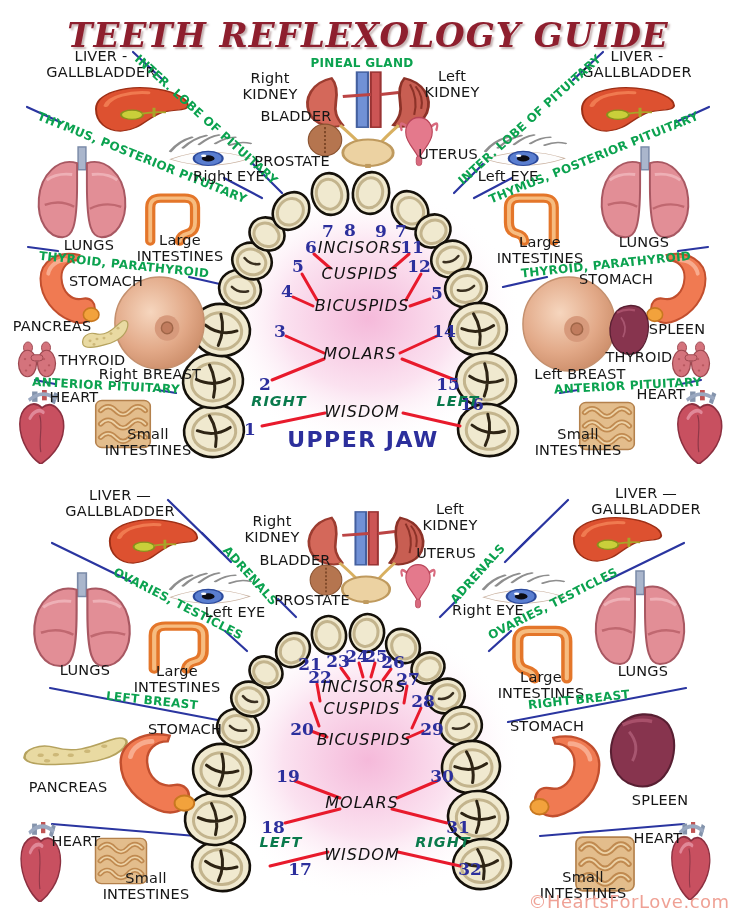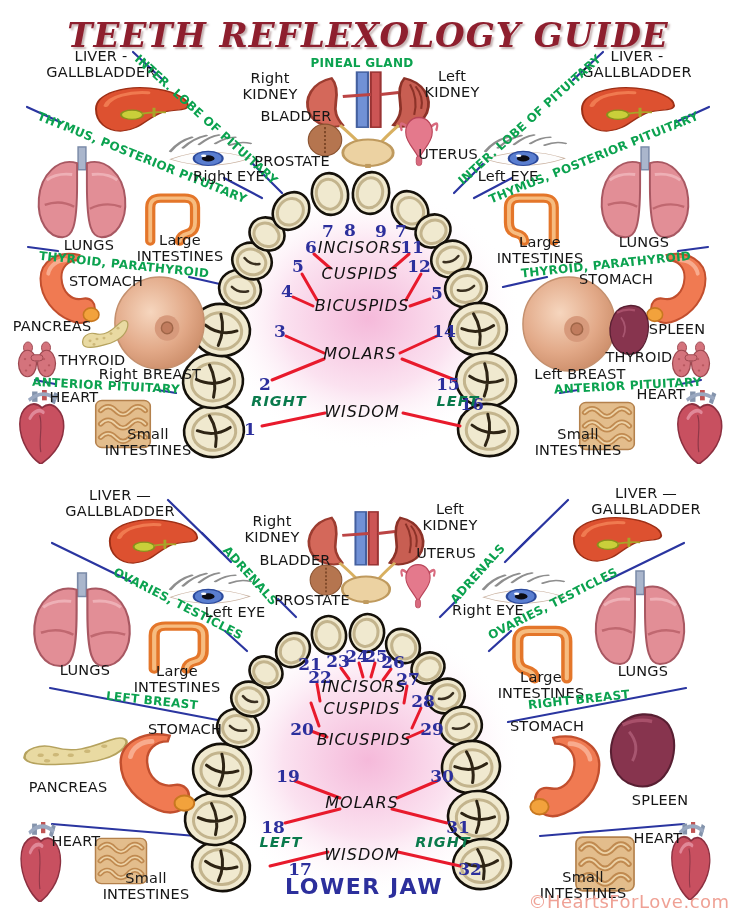--- a/index.html
+++ b/index.html
@@ -489,20 +489,21 @@
       <div class="label num" style="left: 448px; top: 384px;">15</div>
       <div class="label num" style="left: 250px; top: 429px;">1</div>
       <div class="label num" style="left: 472px; top: 404px;">16</div>
       <div class="label group" style="left: 360px; top: 248px;">INCISORS</div>
       <div class="label group" style="left: 360px; top: 274px;">CUSPIDS</div>
       <div class="label group" style="left: 362px; top: 306px;">BICUSPIDS</div>
       <div class="label group" style="left: 360px; top: 354px;">MOLARS</div>
       <div class="label group" style="left: 362px; top: 412px;">WISDOM</div>
       <div class="label side" style="left: 279px; top: 402px;">RIGHT</div>
       <div class="label side" style="left: 458px; top: 402px;">LEFT</div>
+      <div class="label jaw" style="left: 363px; top: 440px;">UPPER JAW</div>
       <div class="label organ" style="left: 120px; top: 503px;">LIVER —
 GALLBLADDER</div>
       <div class="label green" style="left: 178px; top: 604px; transform: translate(-50%, -50%) rotate(27deg);">OVARIES, TESTICLES</div>
       <div class="label organ" style="left: 235px; top: 613px;">Left EYE</div>
       <div class="label green" style="left: 250px; top: 576px; transform: translate(-50%, -50%) rotate(48deg);">ADRENALS</div>
       <div class="label organ" style="left: 85px; top: 671px;">LUNGS</div>
       <div class="label organ" style="left: 177px; top: 679px;">Large
 INTESTINES</div>
       <div class="label green" style="left: 152px; top: 701px; transform: translate(-50%, -50%) rotate(6deg);">LEFT   BREAST</div>
       <div class="label organ" style="left: 185px; top: 730px;">STOMACH</div>
@@ -547,16 +548,15 @@
       <div class="label num" style="left: 458px; top: 827px;">31</div>
       <div class="label num" style="left: 260px; top: 869px; margin-left: 40px;">17</div>
       <div class="label num" style="left: 470px; top: 869px;">32</div>
       <div class="label group" style="left: 364px; top: 687px;">INCISORS</div>
       <div class="label group" style="left: 362px; top: 709px;">CUSPIDS</div>
       <div class="label group" style="left: 364px; top: 740px;">BICUSPIDS</div>
       <div class="label group" style="left: 362px; top: 803px;">MOLARS</div>
       <div class="label group" style="left: 362px; top: 855px;">WISDOM</div>
       <div class="label side" style="left: 281px; top: 843px;">LEFT</div>
       <div class="label side" style="left: 443px; top: 843px;">RIGHT</div>
-      <div class="label jaw" style="left: 364px; top: 887px;">LOWER JAW</div>
       <div class="label watermark" style="left: 629px; top: 902px;">©HeartsForLove.com</div>
     </div>
 </div>
 
 </body></html>

